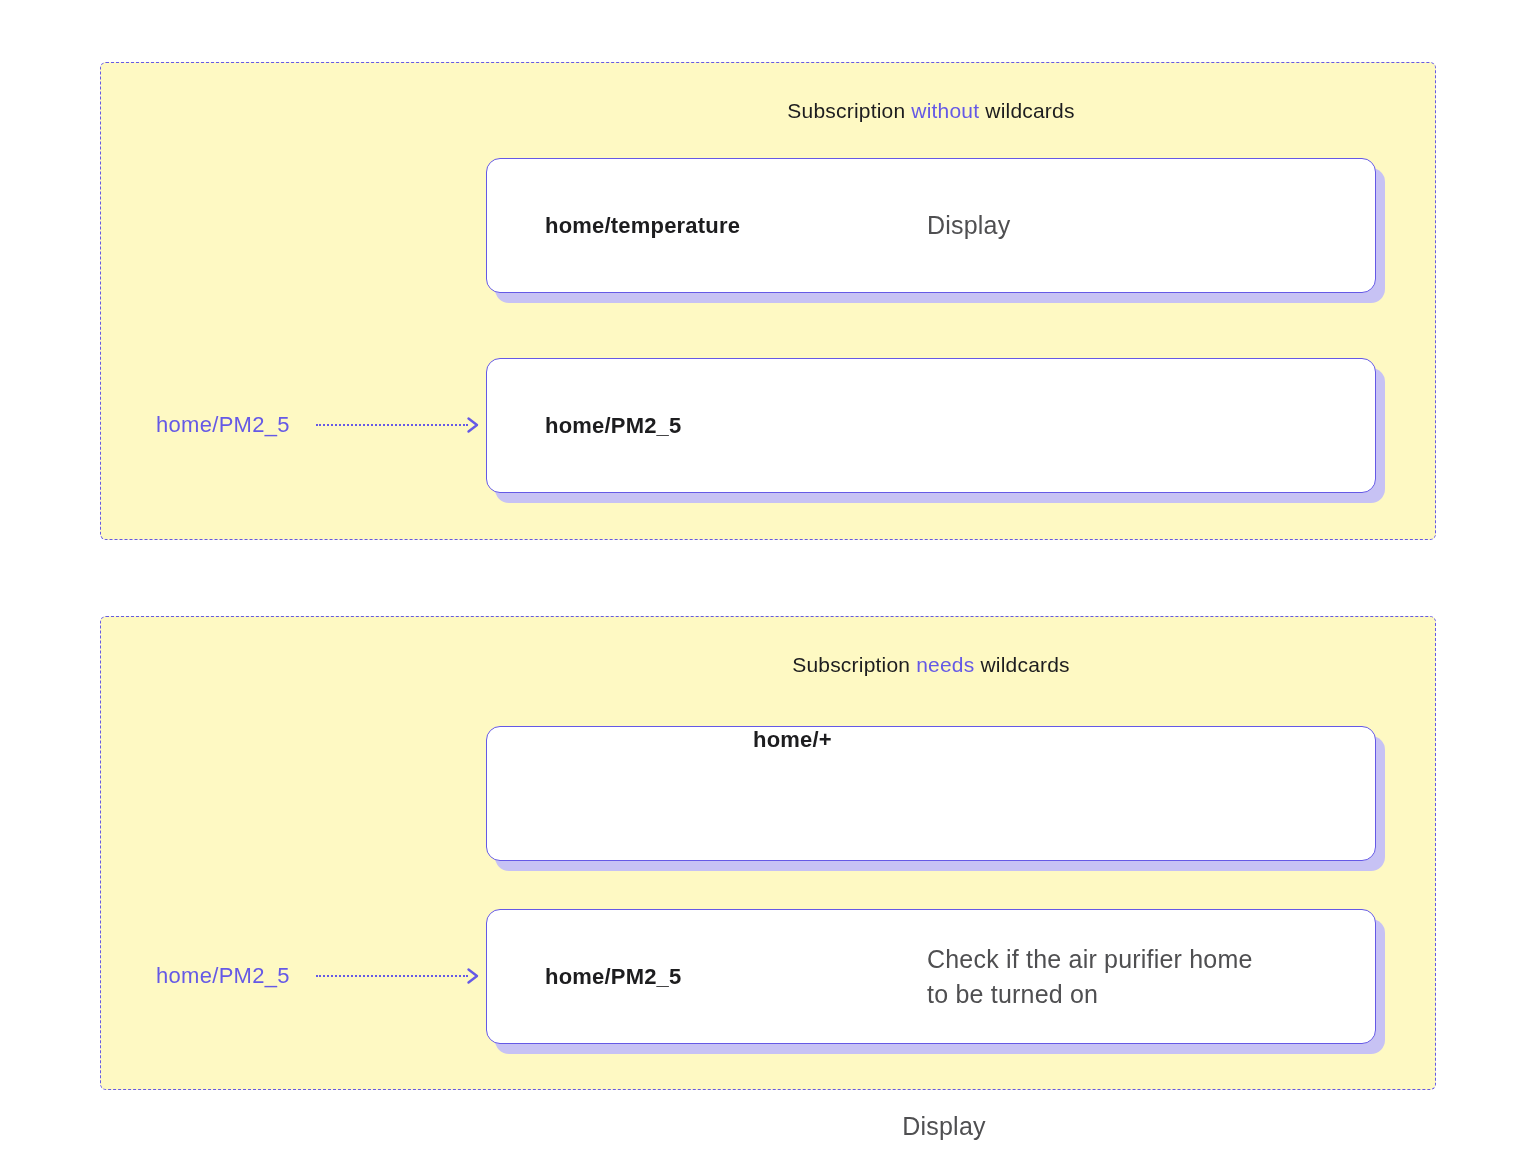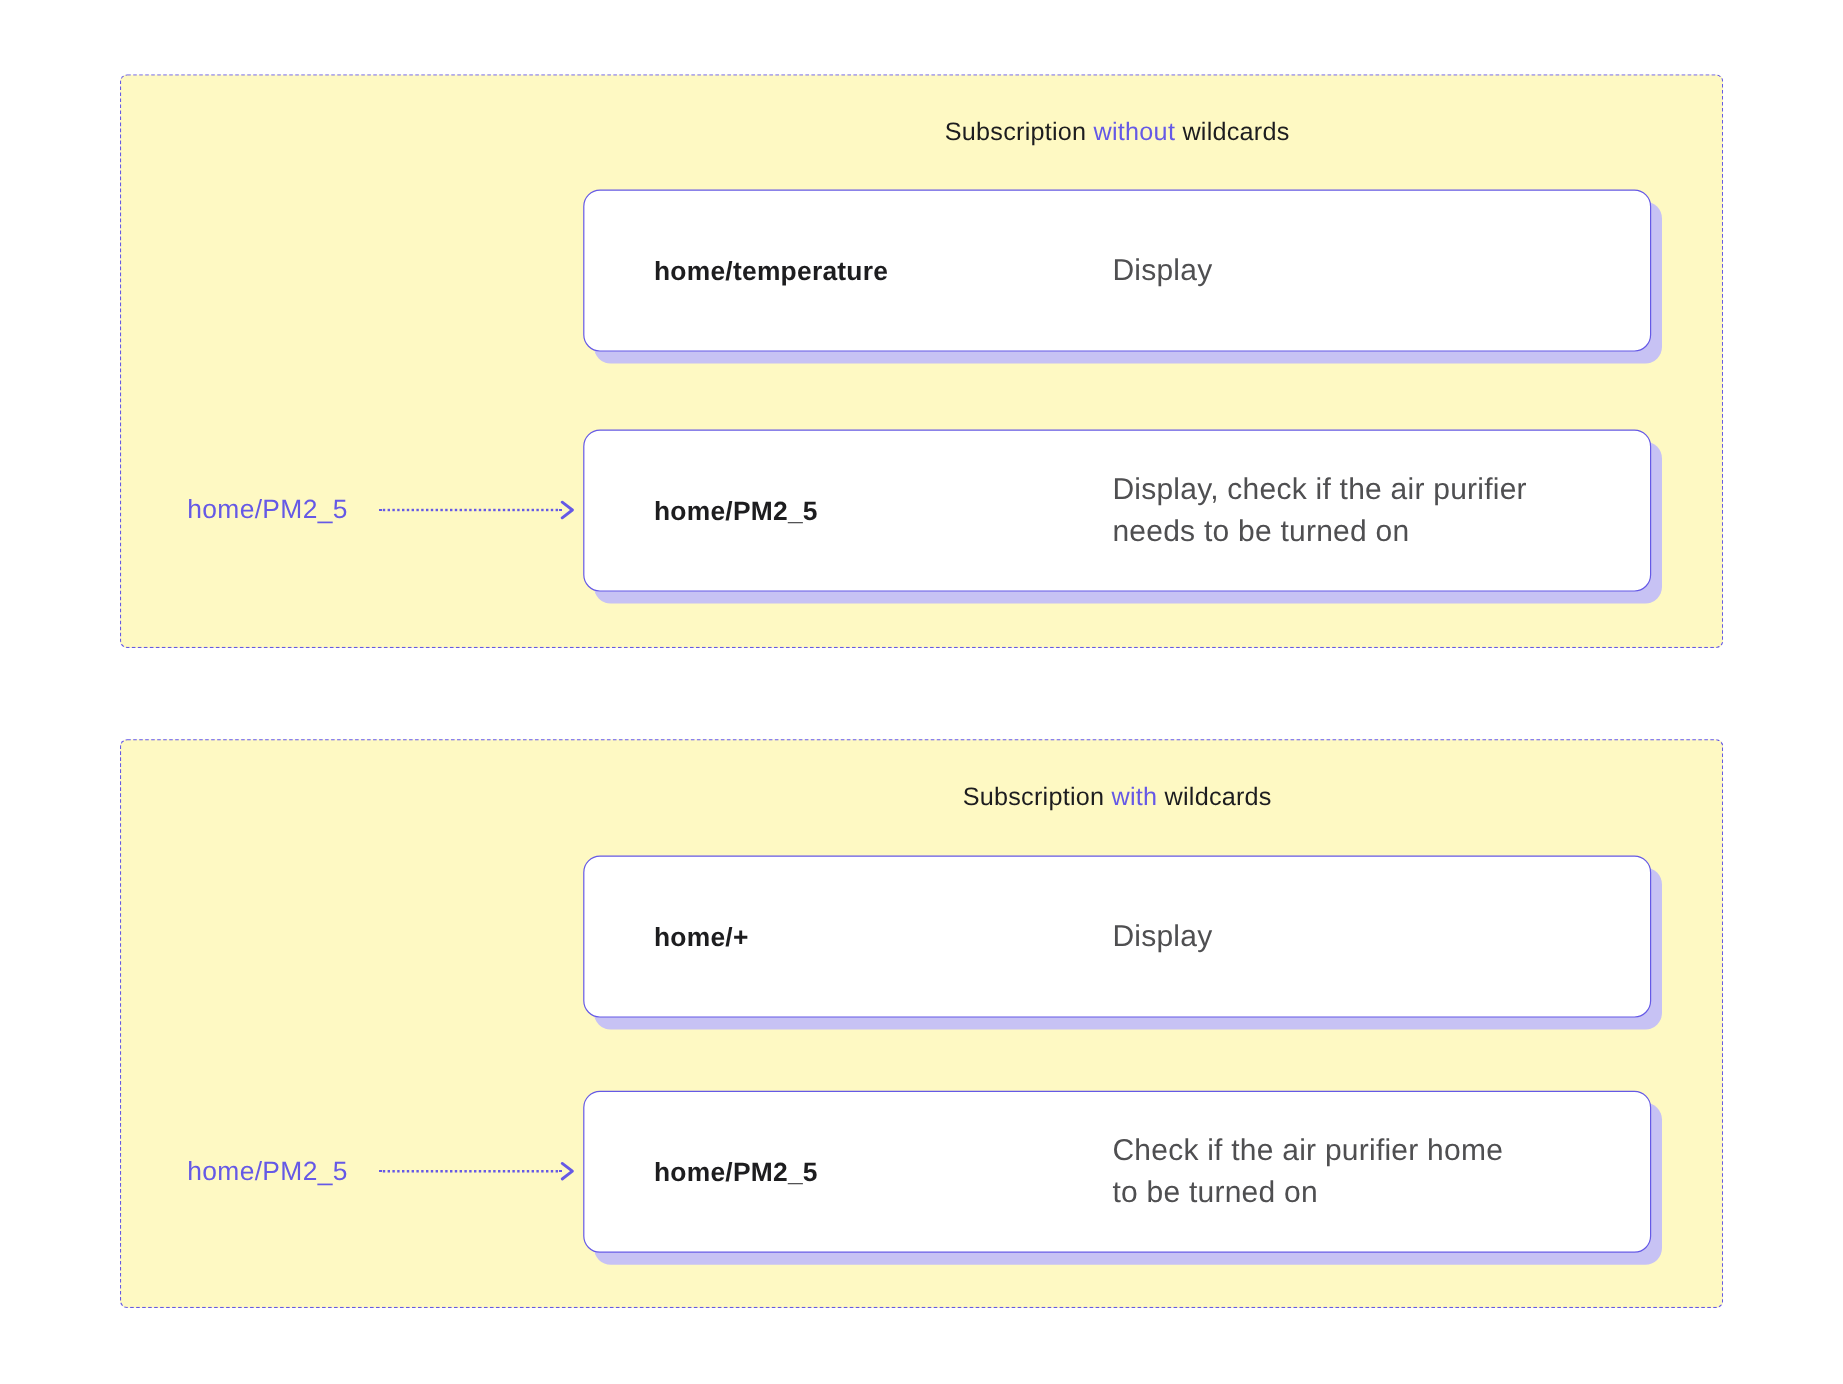--- a/index.html
+++ b/index.html
@@ -74,39 +74,37 @@
       <span>Subscription </span><span class="hl">without</span><span> wildcards</span>
     </div>
 
     <div class="card" style="top:95px;">
       <div class="topic">home/temperature</div>
       <div class="action">Display</div>
     </div>
 
     <div class="card" style="top:295px;">
       <div class="topic">home/PM2_5</div>
-      <div class="action">Display, check if the air purifier
-needs to be turned on</div>
     </div>
 
     <div class="incoming" style="top:346px;">
       <span class="incoming-label">home/PM2_5</span>
       <span class="dash-line"></span>
       <svg class="arrowhead" width="14" height="18" viewBox="0 0 14 18">
         <path d="M2.5 2.5 L11 9 L2.5 15.5" fill="none" stroke="#6559E6" stroke-width="2.4" stroke-linecap="round" stroke-linejoin="round"></path>
       </svg>
     </div>
   </section>
 
   <section class="panel" style="top:616px;height:474px;">
     <div class="panel-title">
-      <span>Subscription </span><span class="hl">with</span><span> wildcards</span>
+      <span>Subscription </span><span class="hl">needs</span><span> wildcards</span>
     </div>
 
-    <div class="card" style="top:96px;">
+    <div class="card" style="top:109px;flex-direction:column;">
       <div class="topic">home/+</div>
       <div class="action">Display</div>
     </div>
 
     <div class="card" style="top:292px;">
       <div class="topic">home/PM2_5</div>
       <div class="action">Check if the air purifier home
 to be turned on</div>
     </div>
 

